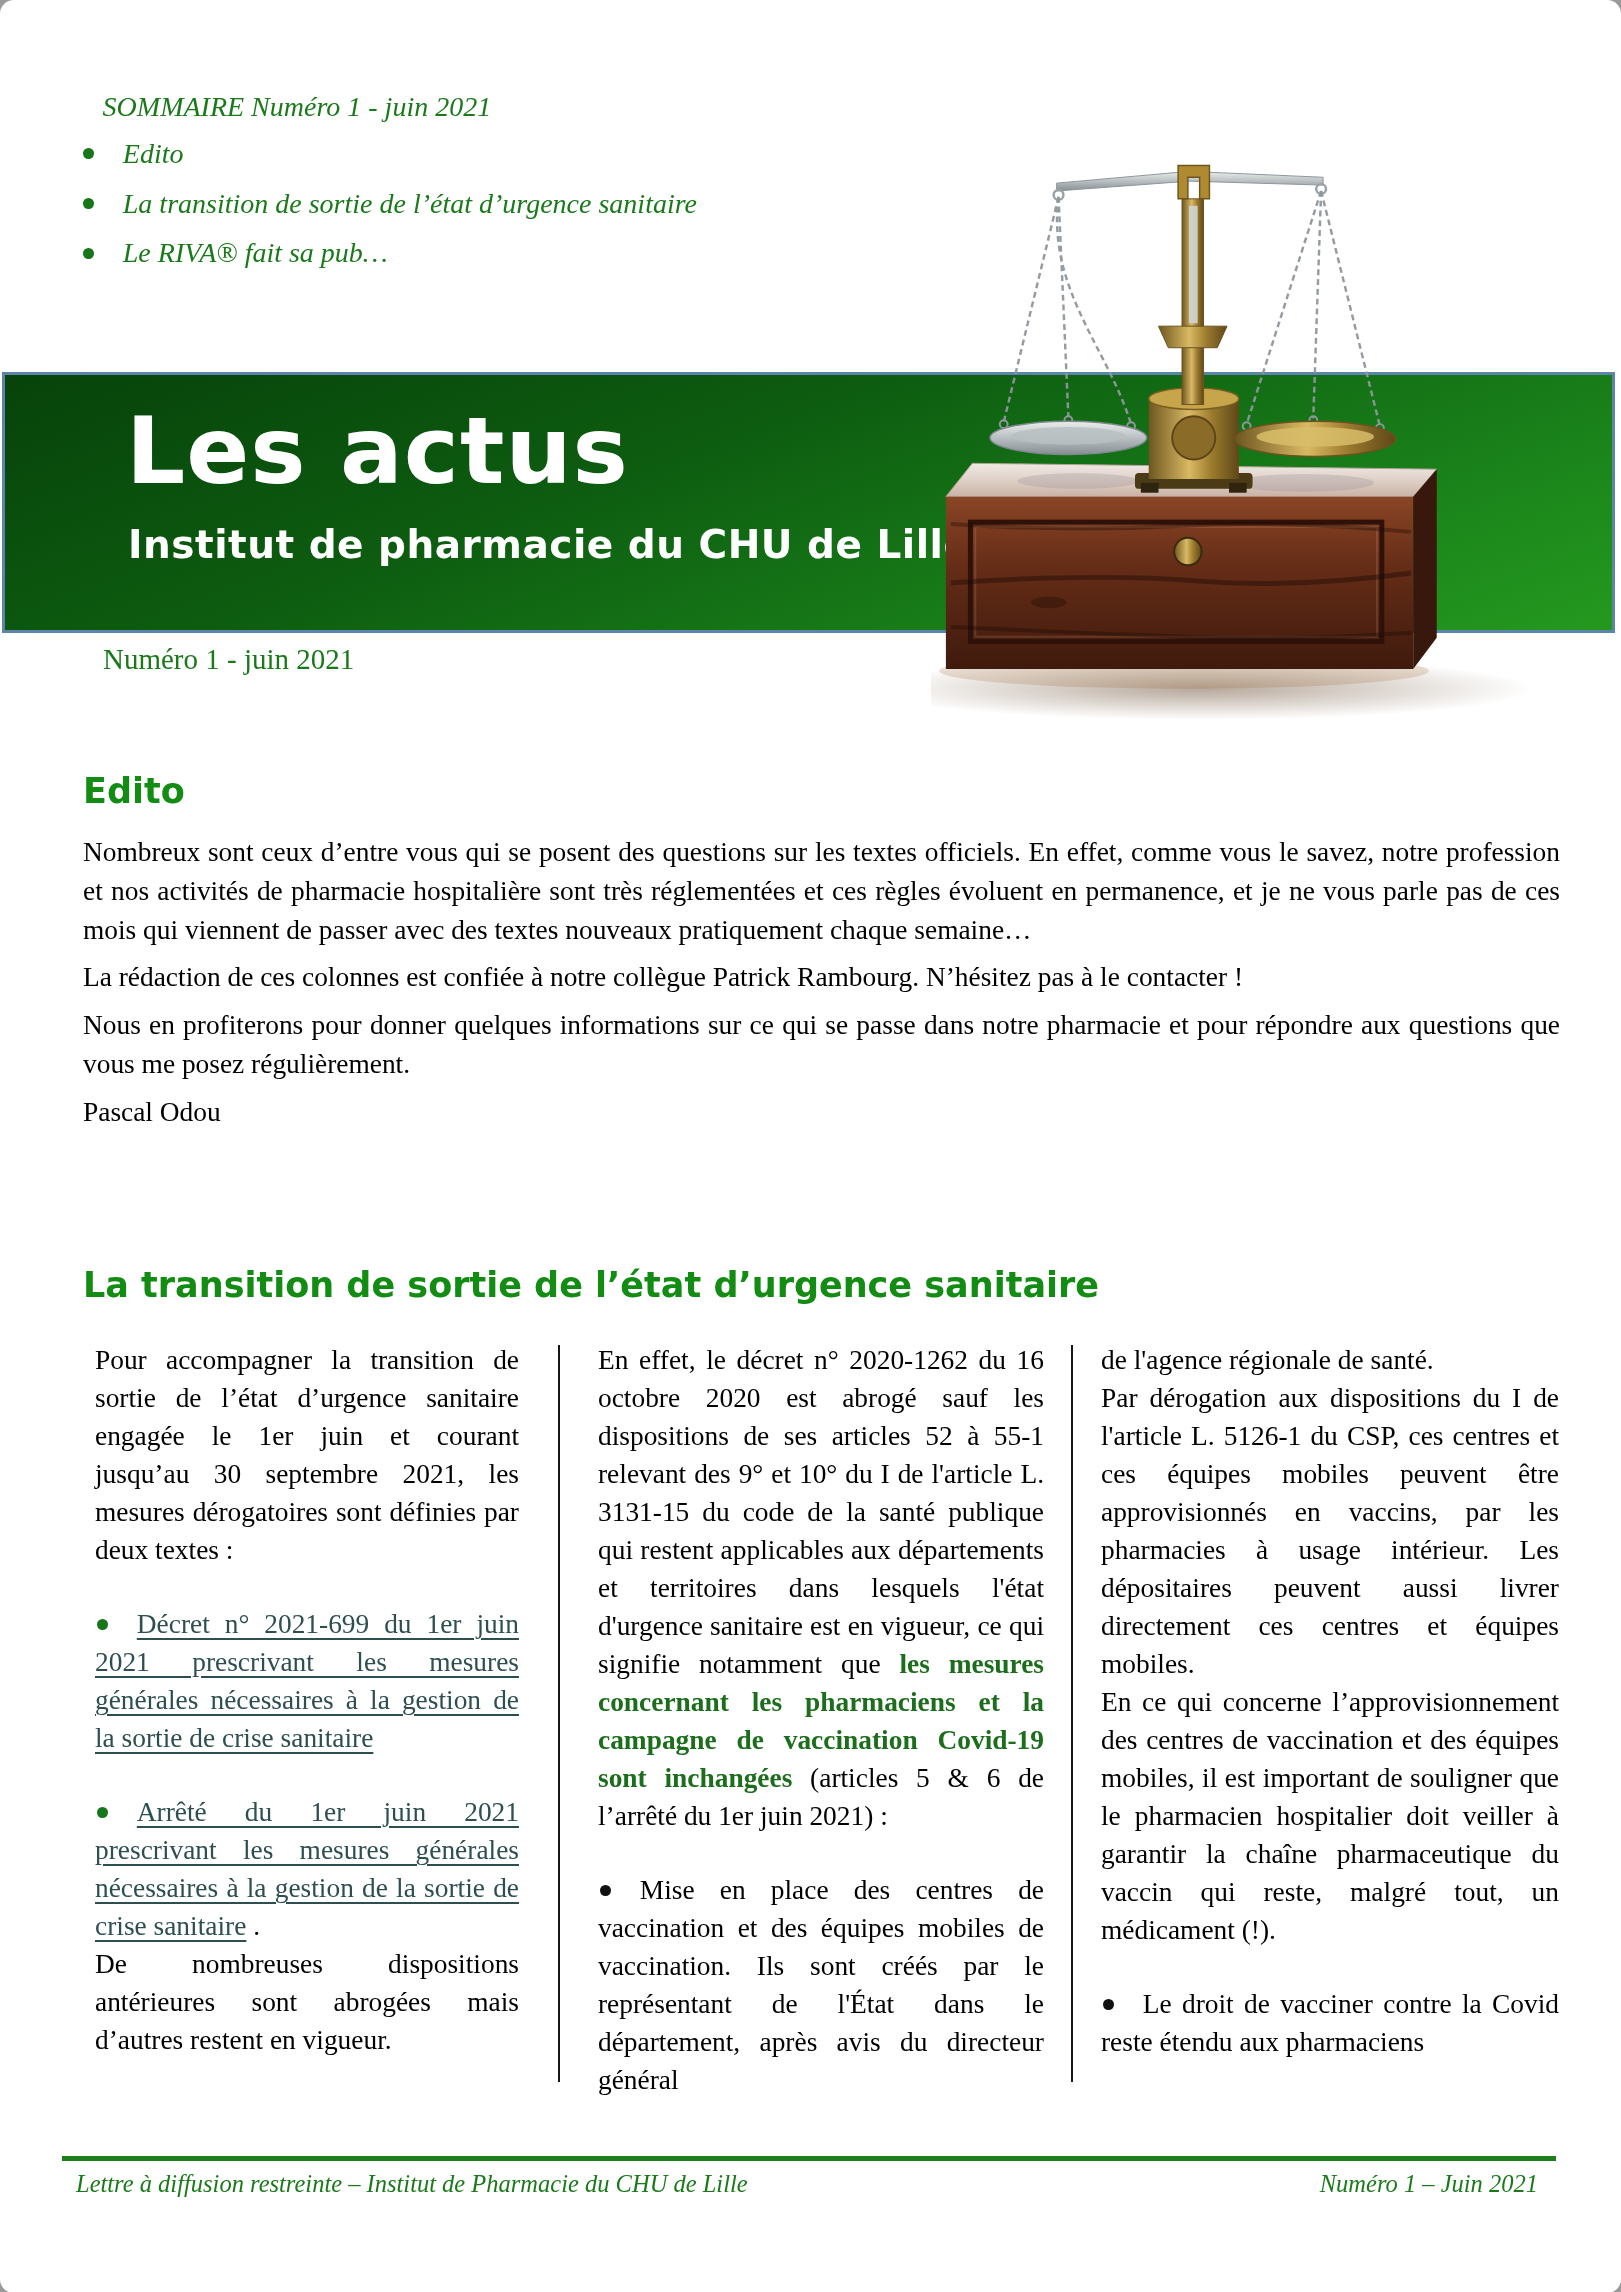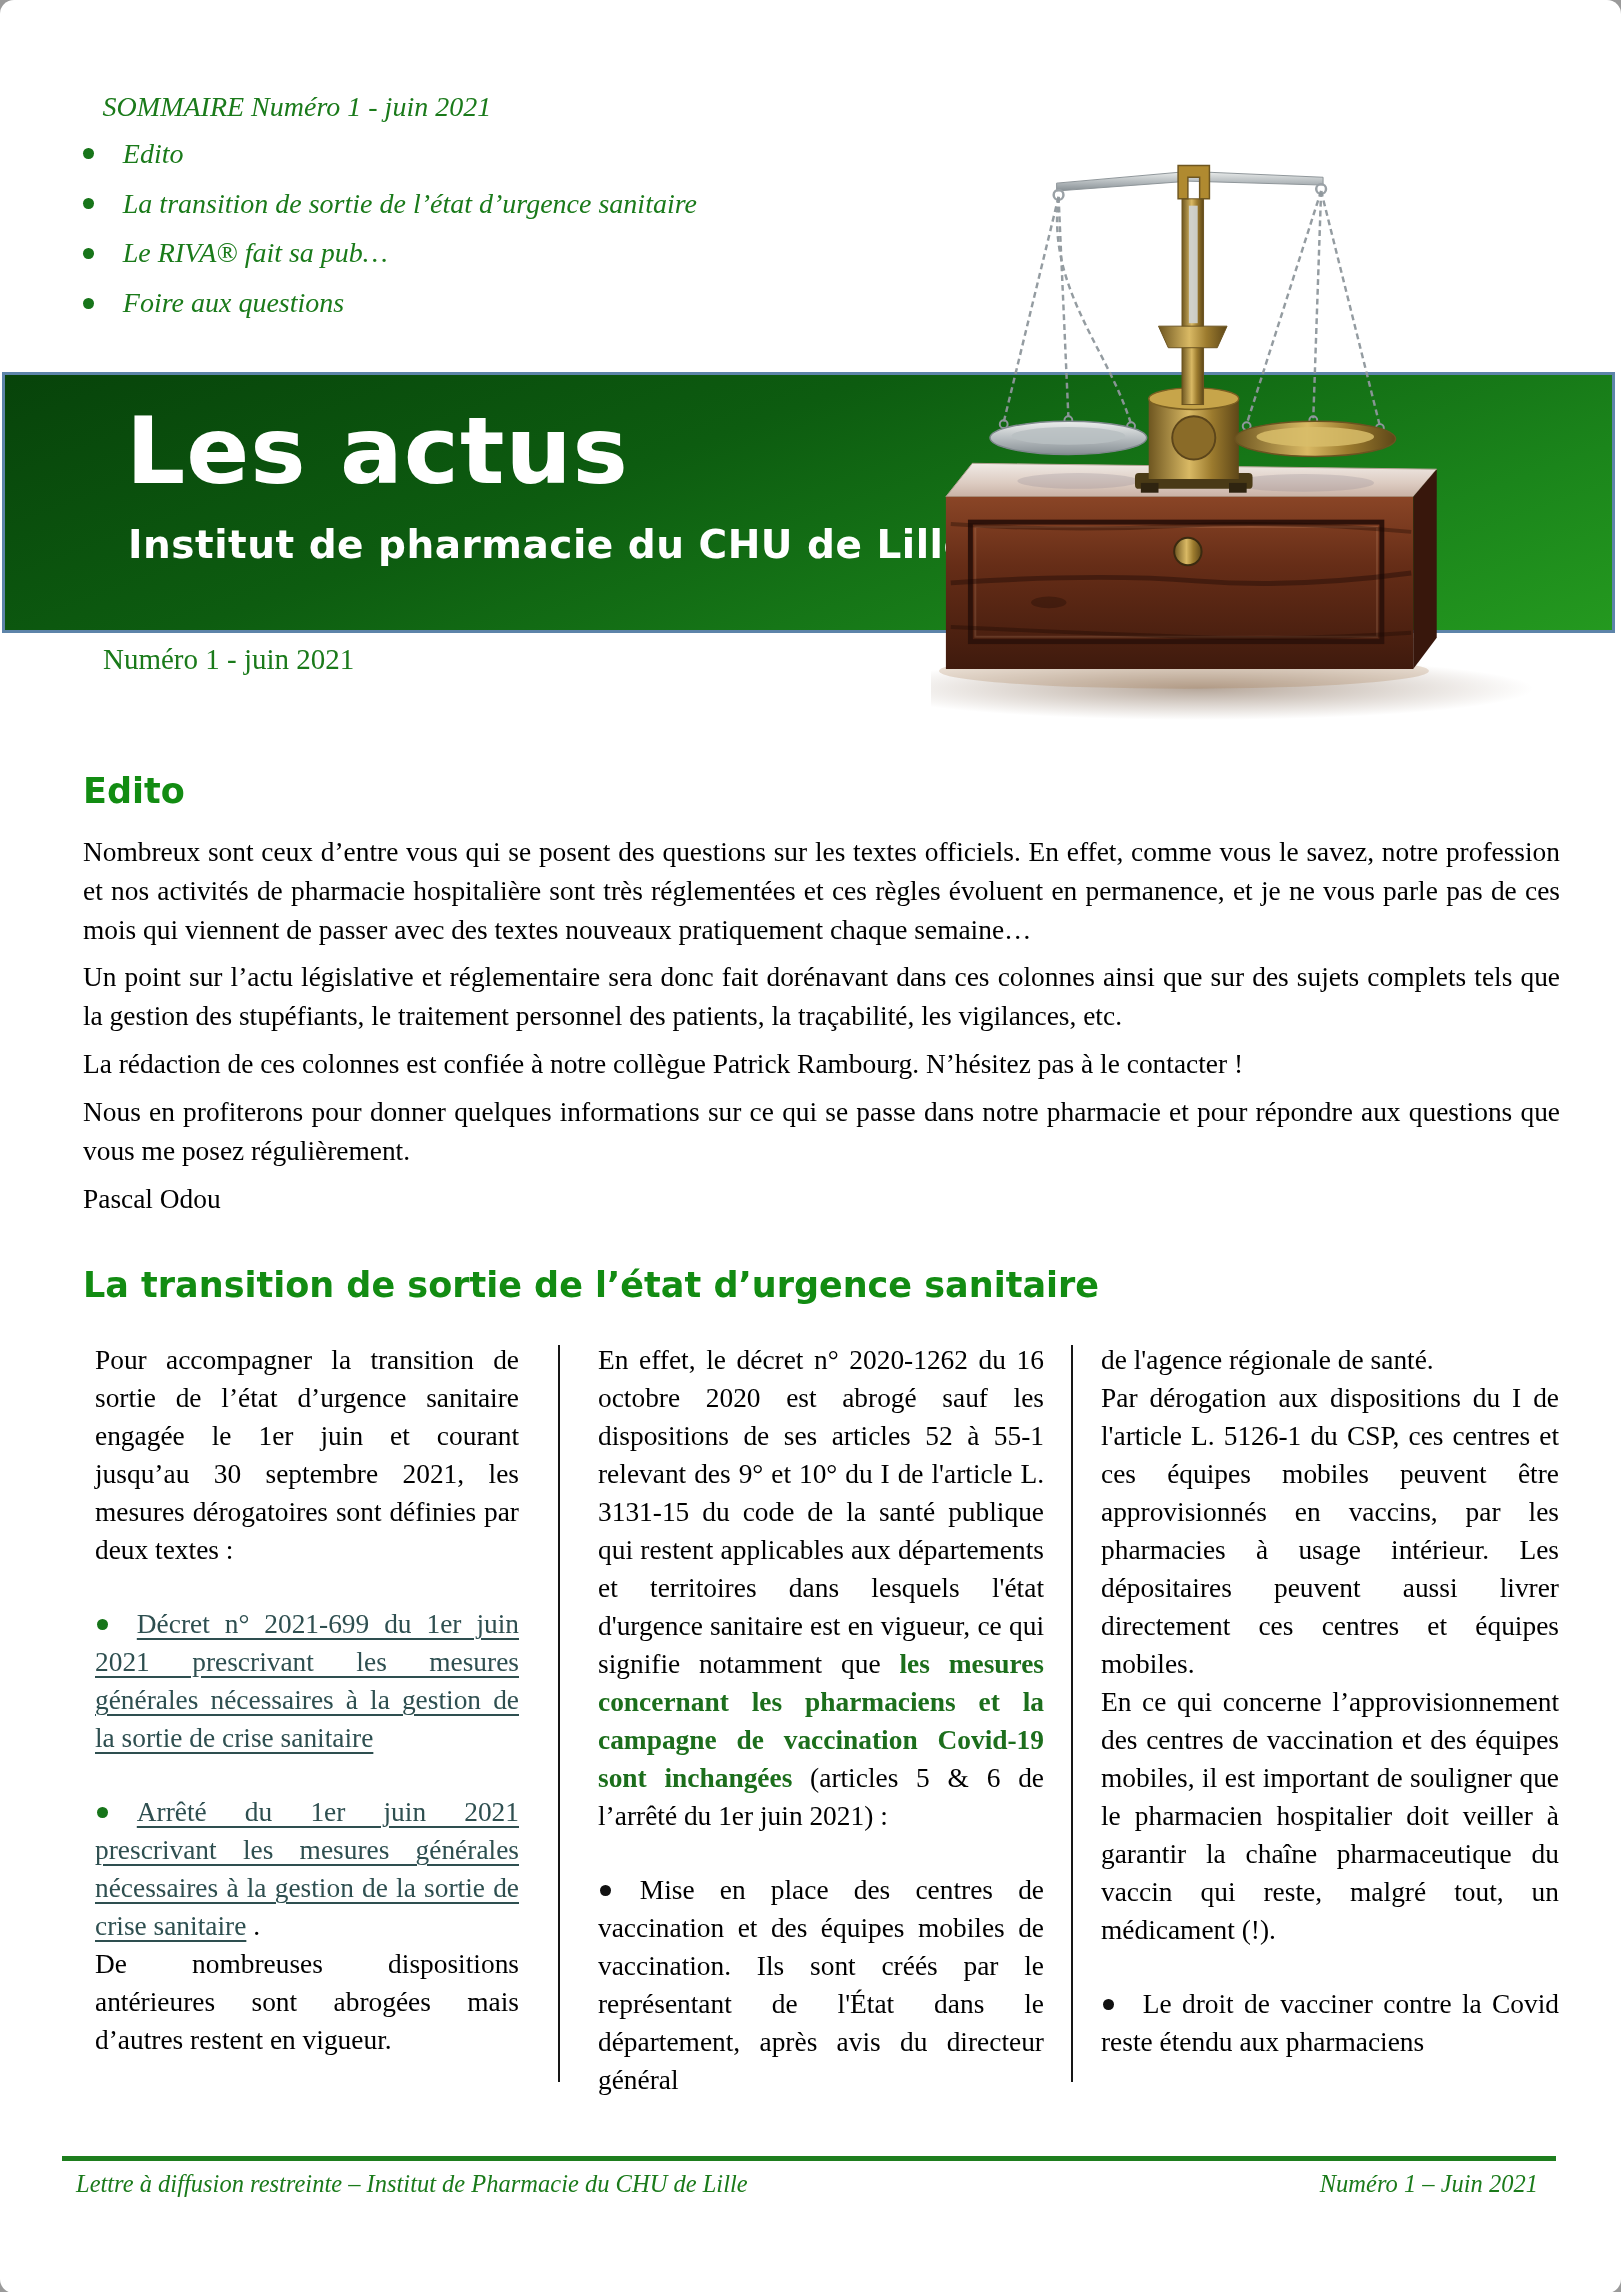--- a/index.html
+++ b/index.html
@@ -58,24 +58,20 @@
       <span>Edito</span>
     </div>
     <div class="som-item">
       <span class="som-dot"></span>
       <span>La transition de sortie de l’état d’urgence sanitaire</span>
     </div>
     <div class="som-item">
       <span class="som-dot"></span>
       <span>Le RIVA® fait sa pub…</span>
     </div>
-    <div class="som-item">
-      <span class="som-dot"></span>
-      <span>Foire aux questions</span>
-    </div>
   </div>
 
   <div class="banner">
     <div class="banner-title">Les actus</div>
     <div class="banner-sub">Institut de pharmacie du CHU de Lille</div>
   </div>
   <div class="numero">Numéro 1 - juin 2021</div>
 
   <svg class="scale-photo" viewBox="0 0 660 640" aria-hidden="true">
     <defs>
@@ -157,21 +153,20 @@
 
     <ellipse cx="140" cy="352" rx="80" ry="17" fill="url(#silver)" stroke="#7f888d" stroke-width="1.5"></ellipse>
     <ellipse cx="140" cy="350" rx="58" ry="9" fill="#b9c0c2" opacity="0.85"></ellipse>
     <ellipse cx="392" cy="353" rx="82" ry="18" fill="url(#brass)" stroke="#6b5320" stroke-width="1.5"></ellipse>
     <ellipse cx="392" cy="351" rx="60" ry="10" fill="#d8bd6a" opacity="0.85"></ellipse>
   </svg>
 
   <div class="edito">
     <h2 class="h-green">Edito</h2>
     <p>Nombreux sont ceux d’entre vous qui se posent des questions sur les textes officiels. En effet, comme vous le savez, notre profession et nos activités de pharmacie hospitalière sont très réglementées et ces règles évoluent en permanence, et je ne vous parle pas de ces mois qui viennent de passer avec des textes nouveaux pratiquement chaque semaine…</p>
-    <p>Un point sur l’actu législative et réglementaire sera donc fait dorénavant dans ces colonnes ainsi que sur des sujets complets tels que la gestion des stupéfiants, le traitement personnel des patients, la traçabilité, les vigilances, etc.</p>
     <p>La rédaction de ces colonnes est confiée à notre collègue Patrick Rambourg. N’hésitez pas à le contacter !</p>
     <p>Nous en profiterons pour donner quelques informations sur ce qui se passe dans notre pharmacie et pour répondre aux questions que vous me posez régulièrement.</p>
     <p>Pascal Odou</p>
   </div>
 
   <div class="sec-head">
     <h2 class="h-green">La transition de sortie de l’état d’urgence sanitaire</h2>
   </div>
 
   <div class="col col1">

